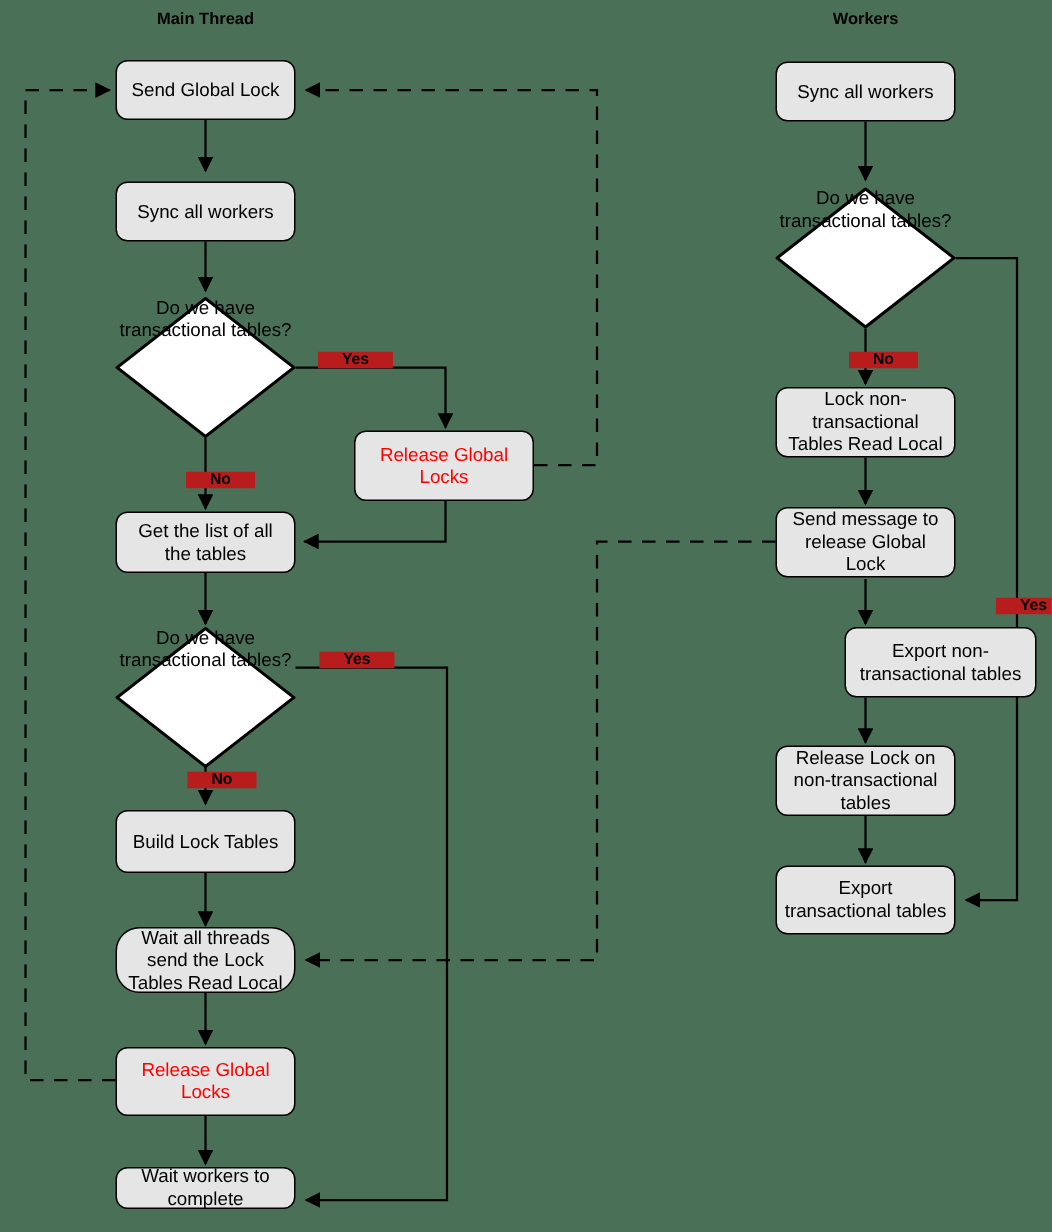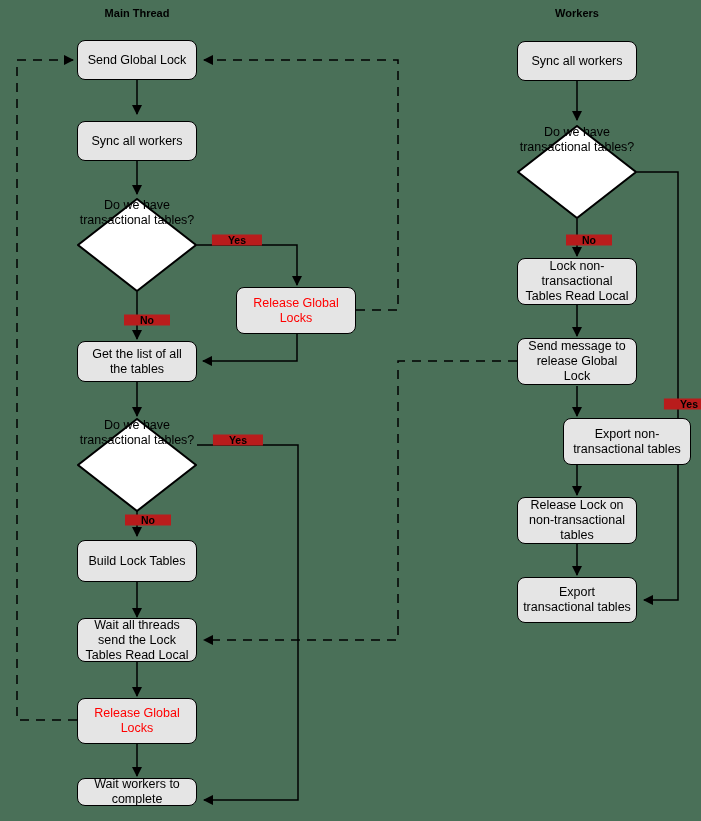--- a/index.html
+++ b/index.html
@@ -148,21 +148,21 @@
 
   <div class="diamond" style="left:77px; top:418px; width:120px; height:94px;">
     <svg class="dshape" viewBox="0 0 120 94" preserveAspectRatio="none">
       <polygon points="60,1 119,47 60,93 1,47" fill="#ffffff" stroke="#000" stroke-width="2" vector-effect="non-scaling-stroke"></polygon>
     </svg>
     <div class="dtext">Do we have transactional tables?</div>
   </div>
 
   <div class="node" style="left:77px; top:540px; width:120px; height:42px;">Build Lock Tables</div>
 
-  <div class="node" style="left:77px; top:618px; width:120px; height:44px;">Wait all threads send the Lock Tables Read Local</div>
+  <div class="node" style="left:77px; top:618px; width:120px; height:44px;border-radius:16px;">Wait all threads send the Lock Tables Read Local</div>
 
   <div class="node red-text" style="left:77px; top:698px; width:120px; height:46px;">Release Global Locks</div>
 
   <div class="node" style="left:77px; top:778px; width:120px; height:28px;">Wait workers to complete</div>
 
   <div class="edge-label" style="left:237px; top:240px;">Yes</div>
   <div class="edge-label" style="left:147px; top:320px;">No</div>
   <div class="edge-label" style="left:238px; top:440px;">Yes</div>
   <div class="edge-label" style="left:148px; top:520px;">No</div>
 

